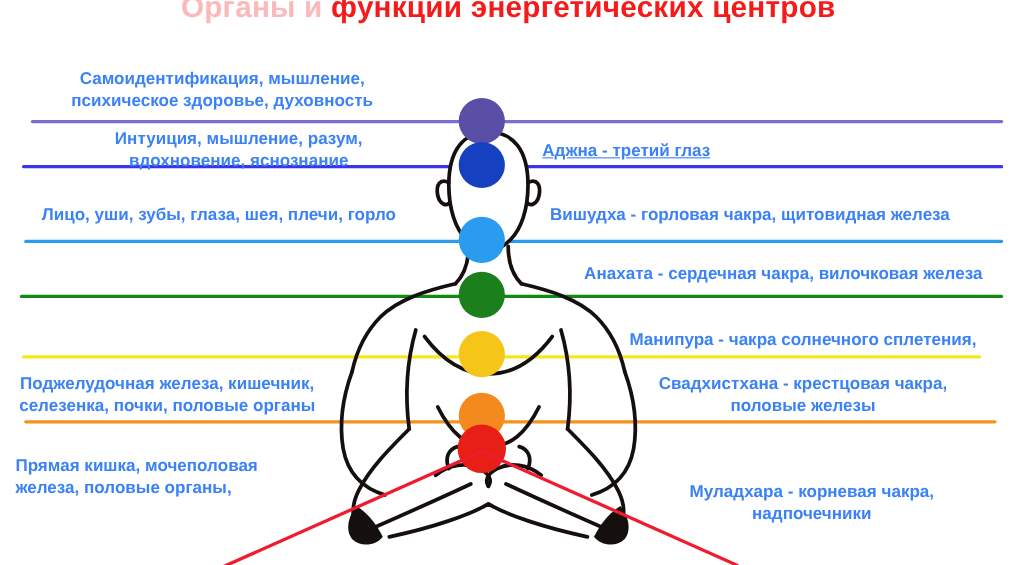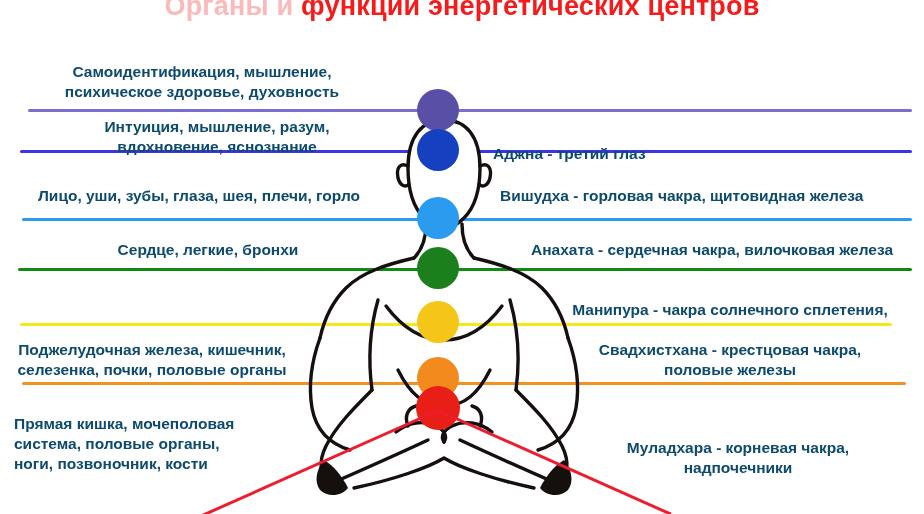--- a/index.html
+++ b/index.html
@@ -44,21 +44,21 @@
     position: absolute;
     height: 3px;
     border-radius: 2px;
   }
 
   
   .lbl {
     position: absolute;
     font-size: 15.5px;
     font-weight: bold;
-    color: #0c4a6e;
+    color: #3b82f6;
     line-height: 20px;
     white-space: nowrap;
   }
   .lbl.c { text-align: center; }
   .lbl.l { text-align: left; }
 
   
   .chakra {
     position: absolute;
     border-radius: 50%;
@@ -175,38 +175,34 @@
 
   <div class="lbl c" style="left:72px; top:117px; width:290px;">
     <div>Интуиция, мышление, разум,</div>
     <div>вдохновение, яснознание</div>
   </div>
 
   <div class="lbl c" style="left:16px; top:186px; width:366px;">
     <div>Лицо, уши, зубы, глаза, шея, плечи, горло</div>
   </div>
 
-  <div class="lbl c" style="left:58px; top:240px; width:300px;">
-    <div>Сердце, легкие, бронхи</div>
-  </div>
 
 
   <div class="lbl c" style="left:-8px; top:340px; width:320px;">
     <div>Поджелудочная железа, кишечник,</div>
     <div>селезенка, почки, половые органы</div>
   </div>
 
   <div class="lbl l" style="left:14px; top:414px; width:300px;">
     <div>Прямая кишка, мочеполовая</div>
-    <div>система, половые органы,</div>
-    <div>ноги, позвоночник, кости</div>
-  </div>
-
-
-  <div class="lbl l" style="left:493px; top:144px; width:420px;">
+    <div>железа, половые органы,</div>
+  </div>
+
+
+  <div class="lbl l" style="left:493px; top:128px; width:420px;text-decoration:underline;">
     <div>Аджна - третий глаз</div>
   </div>
 
   <div class="lbl l" style="left:500px; top:186px; width:440px;">
     <div>Вишудха - горловая чакра, щитовидная железа</div>
   </div>
 
   <div class="lbl l" style="left:531px; top:240px; width:440px;">
     <div>Анахата - сердечная чакра, вилочковая железа</div>
   </div>

